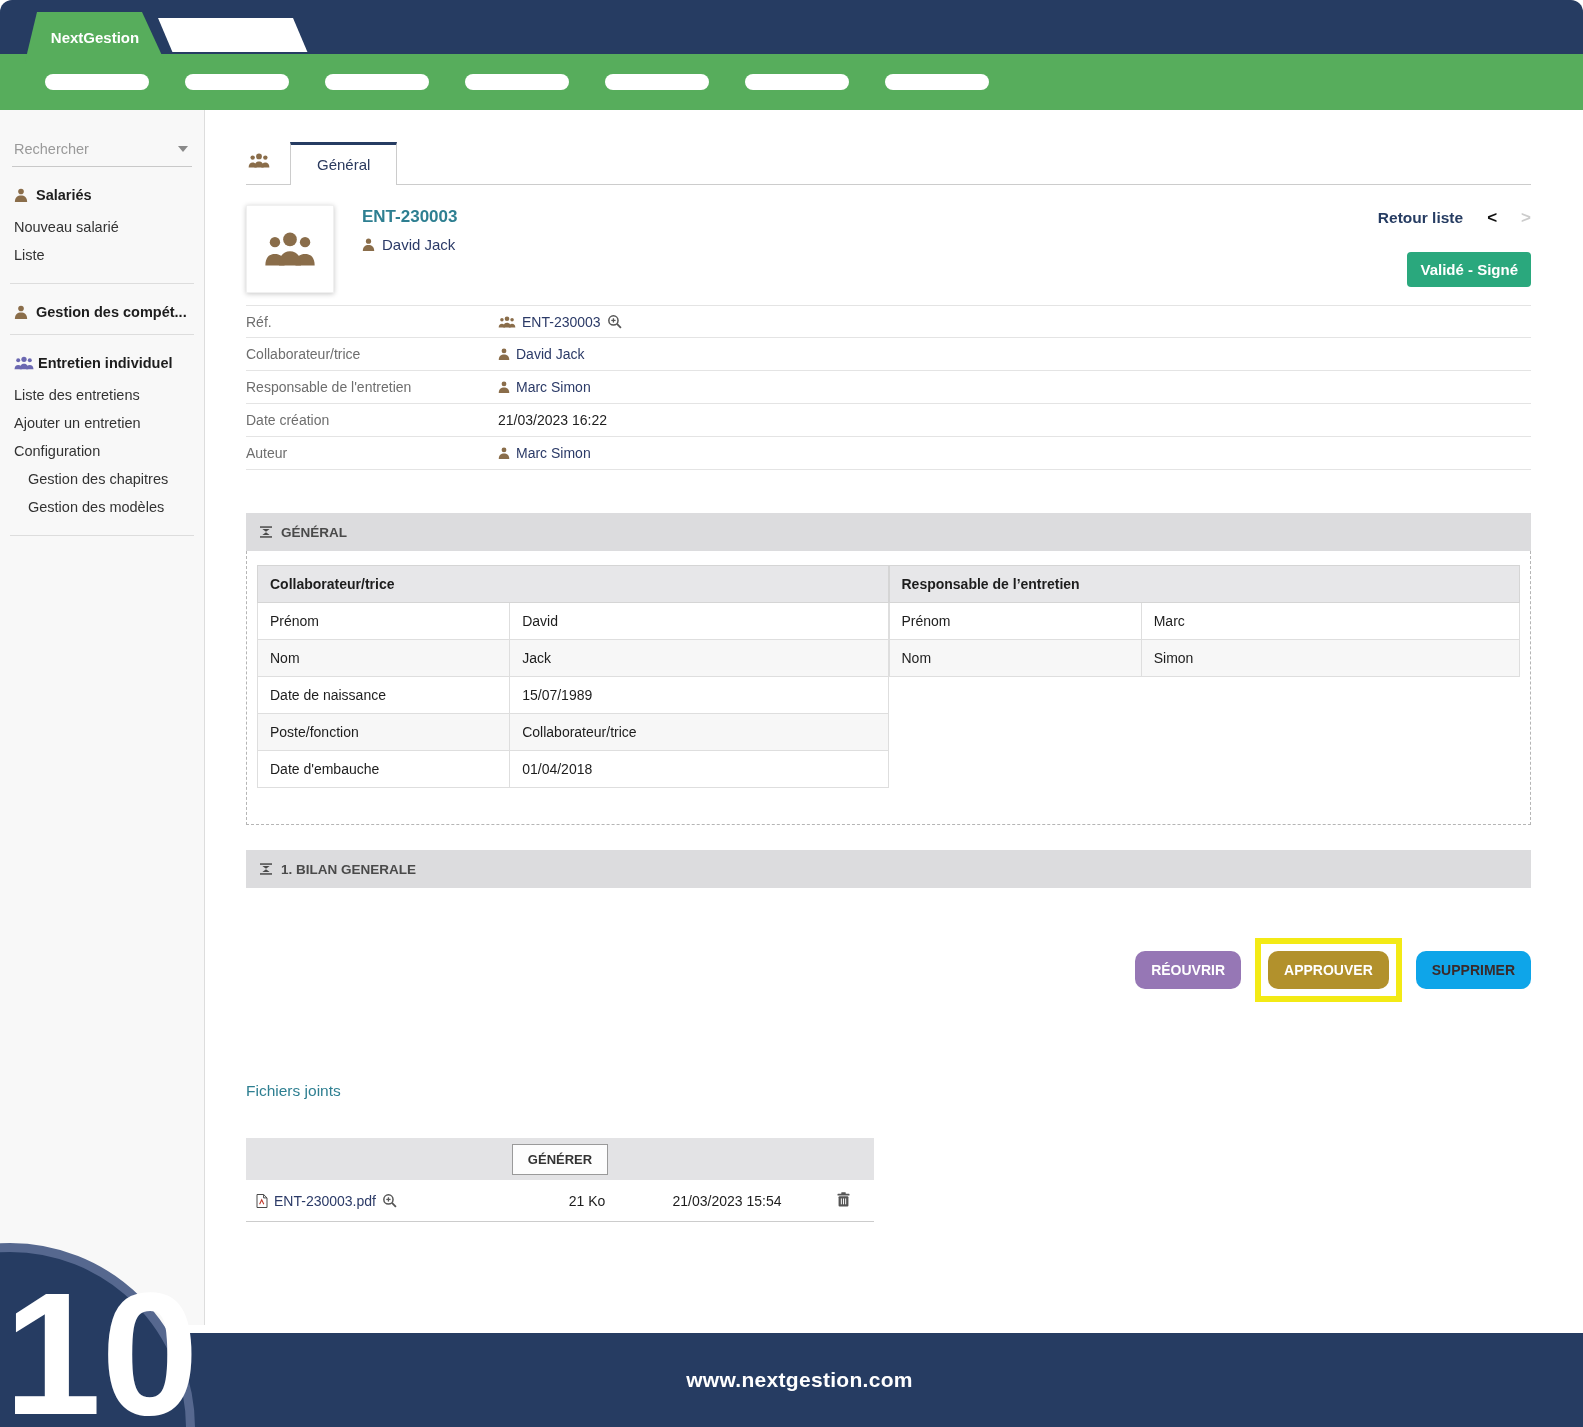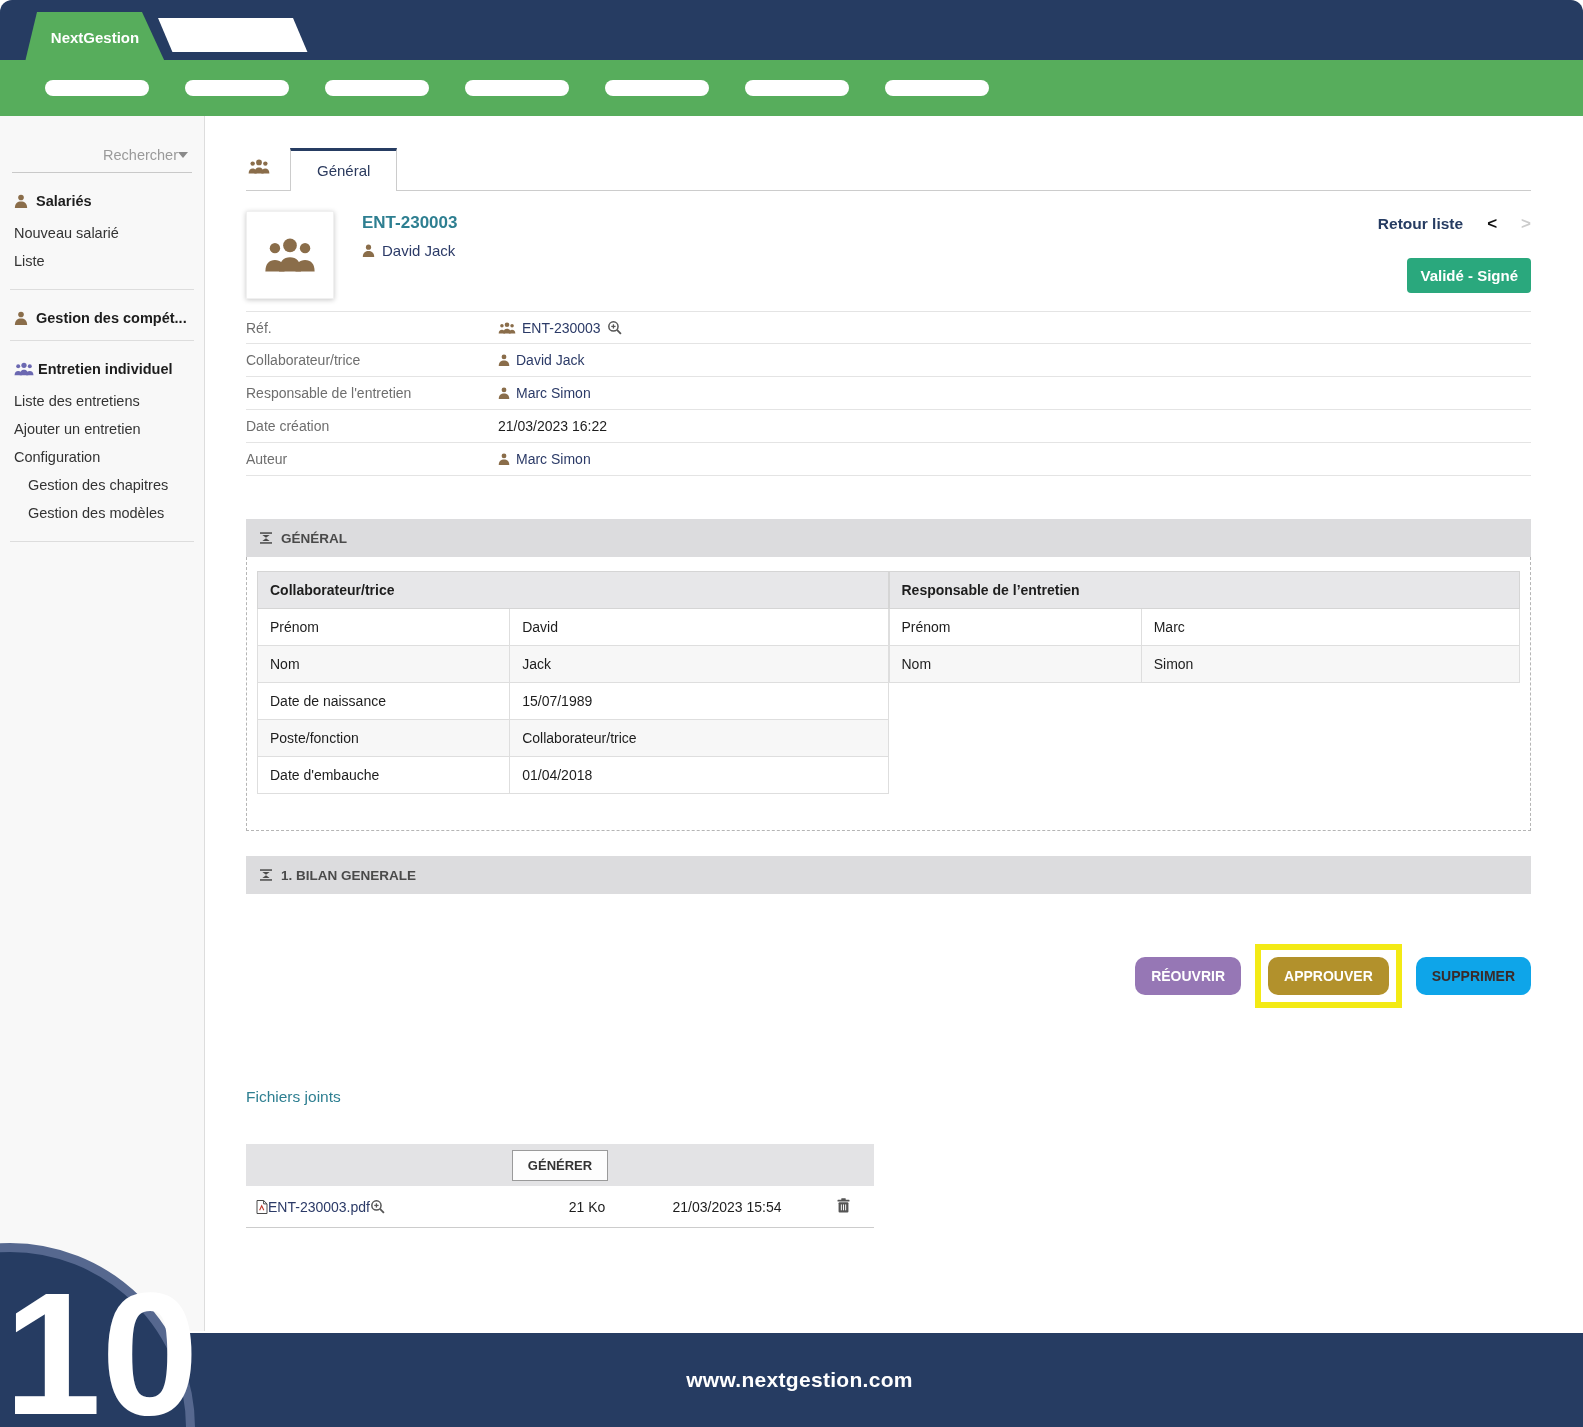--- a/index.html
+++ b/index.html
@@ -1,36 +1,36 @@
 <!DOCTYPE html>
 <html><head>
 <meta charset="utf-8">
 <style>
   * { margin:0; padding:0; box-sizing:border-box; }
   html,body { background:#fff; }
   body { font-family:"Liberation Sans", sans-serif; }
   .page { position:relative; width:1583px; height:1427px; background:#fff; overflow:hidden; }
 
   
-  .top-header { position:relative; height:60px; background:#263c62; border-radius:12px 12px 0 0; }
+  .top-header { position:relative; height:54px; background:#263c62; border-radius:12px 12px 0 0; }
   .green-tab { position:absolute; left:25px; top:12px; width:140px; height:50px; background:#57ad5c;
     clip-path:polygon(12px 0, calc(100% - 23px) 0, 100% 100%, 0 100%);
     display:flex; align-items:center; justify-content:center; color:#fff; font-weight:bold; font-size:15px; }
   .white-shape { position:absolute; left:158px; top:18px; width:135px; height:34px; background:#fff;
     transform:skewX(23deg); transform-origin:0 0; }
   .green-bar { height:56px; background:#57ad5c; display:flex; align-items:center; gap:36px; padding-left:45px; }
   .pill { width:104px; height:16px; background:#fff; border-radius:8px; flex:0 0 auto; cursor:pointer; }
 
   
   .body-row { display:flex; min-height:1215px; align-items:stretch; }
   .sidebar { width:205px; background:#f8f8f8; border-right:1px solid #ddd; padding:26px 12px 0 12px; flex:0 0 auto; }
   .main { flex:1; padding:28px 52px 0 41px; }
 
   
-  .search-select { display:flex; justify-content:flex-end; align-items:center;
+  .search-select { display:flex; justify-content:space-between; align-items:center;
     border-bottom:1px solid #c9c9c9; padding:5px 4px 9px 2px; color:#9a9a9a; font-size:14.5px; cursor:pointer; }
   .caret-down { width:0; height:0; border-left:5px solid transparent; border-right:5px solid transparent; border-top:6px solid #8a8a8a; }
   .side-section-title { display:flex; gap:8px; align-items:center; font-weight:bold; font-size:14.5px; color:#1d1d1d; margin:20px 0 10px 2px; cursor:pointer; }
   .side-link { font-size:14.5px; color:#333; padding:6px 2px; cursor:pointer; }
   .side-sub { padding-left:16px; }
   .side-divider { border-top:1px solid #ddd; margin:14px -2px 2px; }
 
   
   .tab-row { display:flex; align-items:flex-end; border-bottom:1px solid #ccc; height:47px; }
   .tab-icon-cell { width:44px; padding:0 0 12px 2px; }
@@ -83,21 +83,21 @@
   .highlight-wrap { border:6px solid #f3ea15; padding:7px; background:#fff; display:inline-block; }
   .btn-delete { background:#0ea5e9; color:#3a2a2a; }
 
   
   .attach-title { margin-top:80px; color:#2e7f91; font-size:15.5px; cursor:pointer; }
   .files-table { width:628px; margin-top:38px; }
   .files-header { background:#e3e3e5; height:42px; display:flex; align-items:center; justify-content:center; }
   .generate-btn { font-family:inherit; background:#fdfdfd; border:1px solid #9a9a9a; font-weight:bold; color:#333;
     font-size:13px; padding:7px 15px; cursor:pointer; }
   .file-row { display:flex; align-items:center; border-bottom:1px solid #ccc; height:42px; font-size:14px; }
-  .file-name { flex:1; display:flex; align-items:center; color:#2b3a67; padding-left:10px; }
+  .file-name { flex:1; display:flex; align-items:center; gap:6px; color:#2b3a67; padding-left:10px; }
   .file-link { cursor:pointer; }
   .file-size { width:110px; text-align:center; color:#1d1d1d; }
   .file-date { width:170px; text-align:center; color:#1d1d1d; }
   .file-actions { width:62px; text-align:center; }
 
   
   .footer { position:absolute; left:16px; right:0; top:1333px; height:94px; background:#263c62;
     display:flex; align-items:center; justify-content:center; color:#fff; font-weight:bold; font-size:21px; letter-spacing:.3px; }
   .step-circle { position:absolute; left:-175px; top:1243px; width:370px; height:370px; border-radius:50%;
     background:#263c62; border:9px solid #56688f; z-index:5; }

